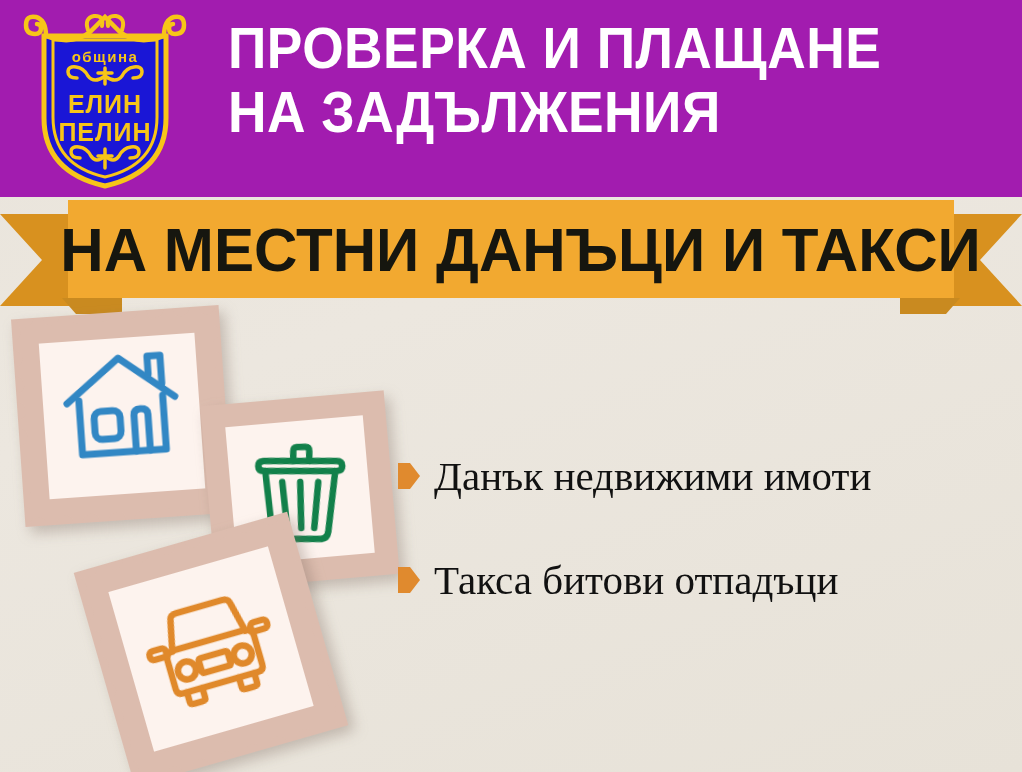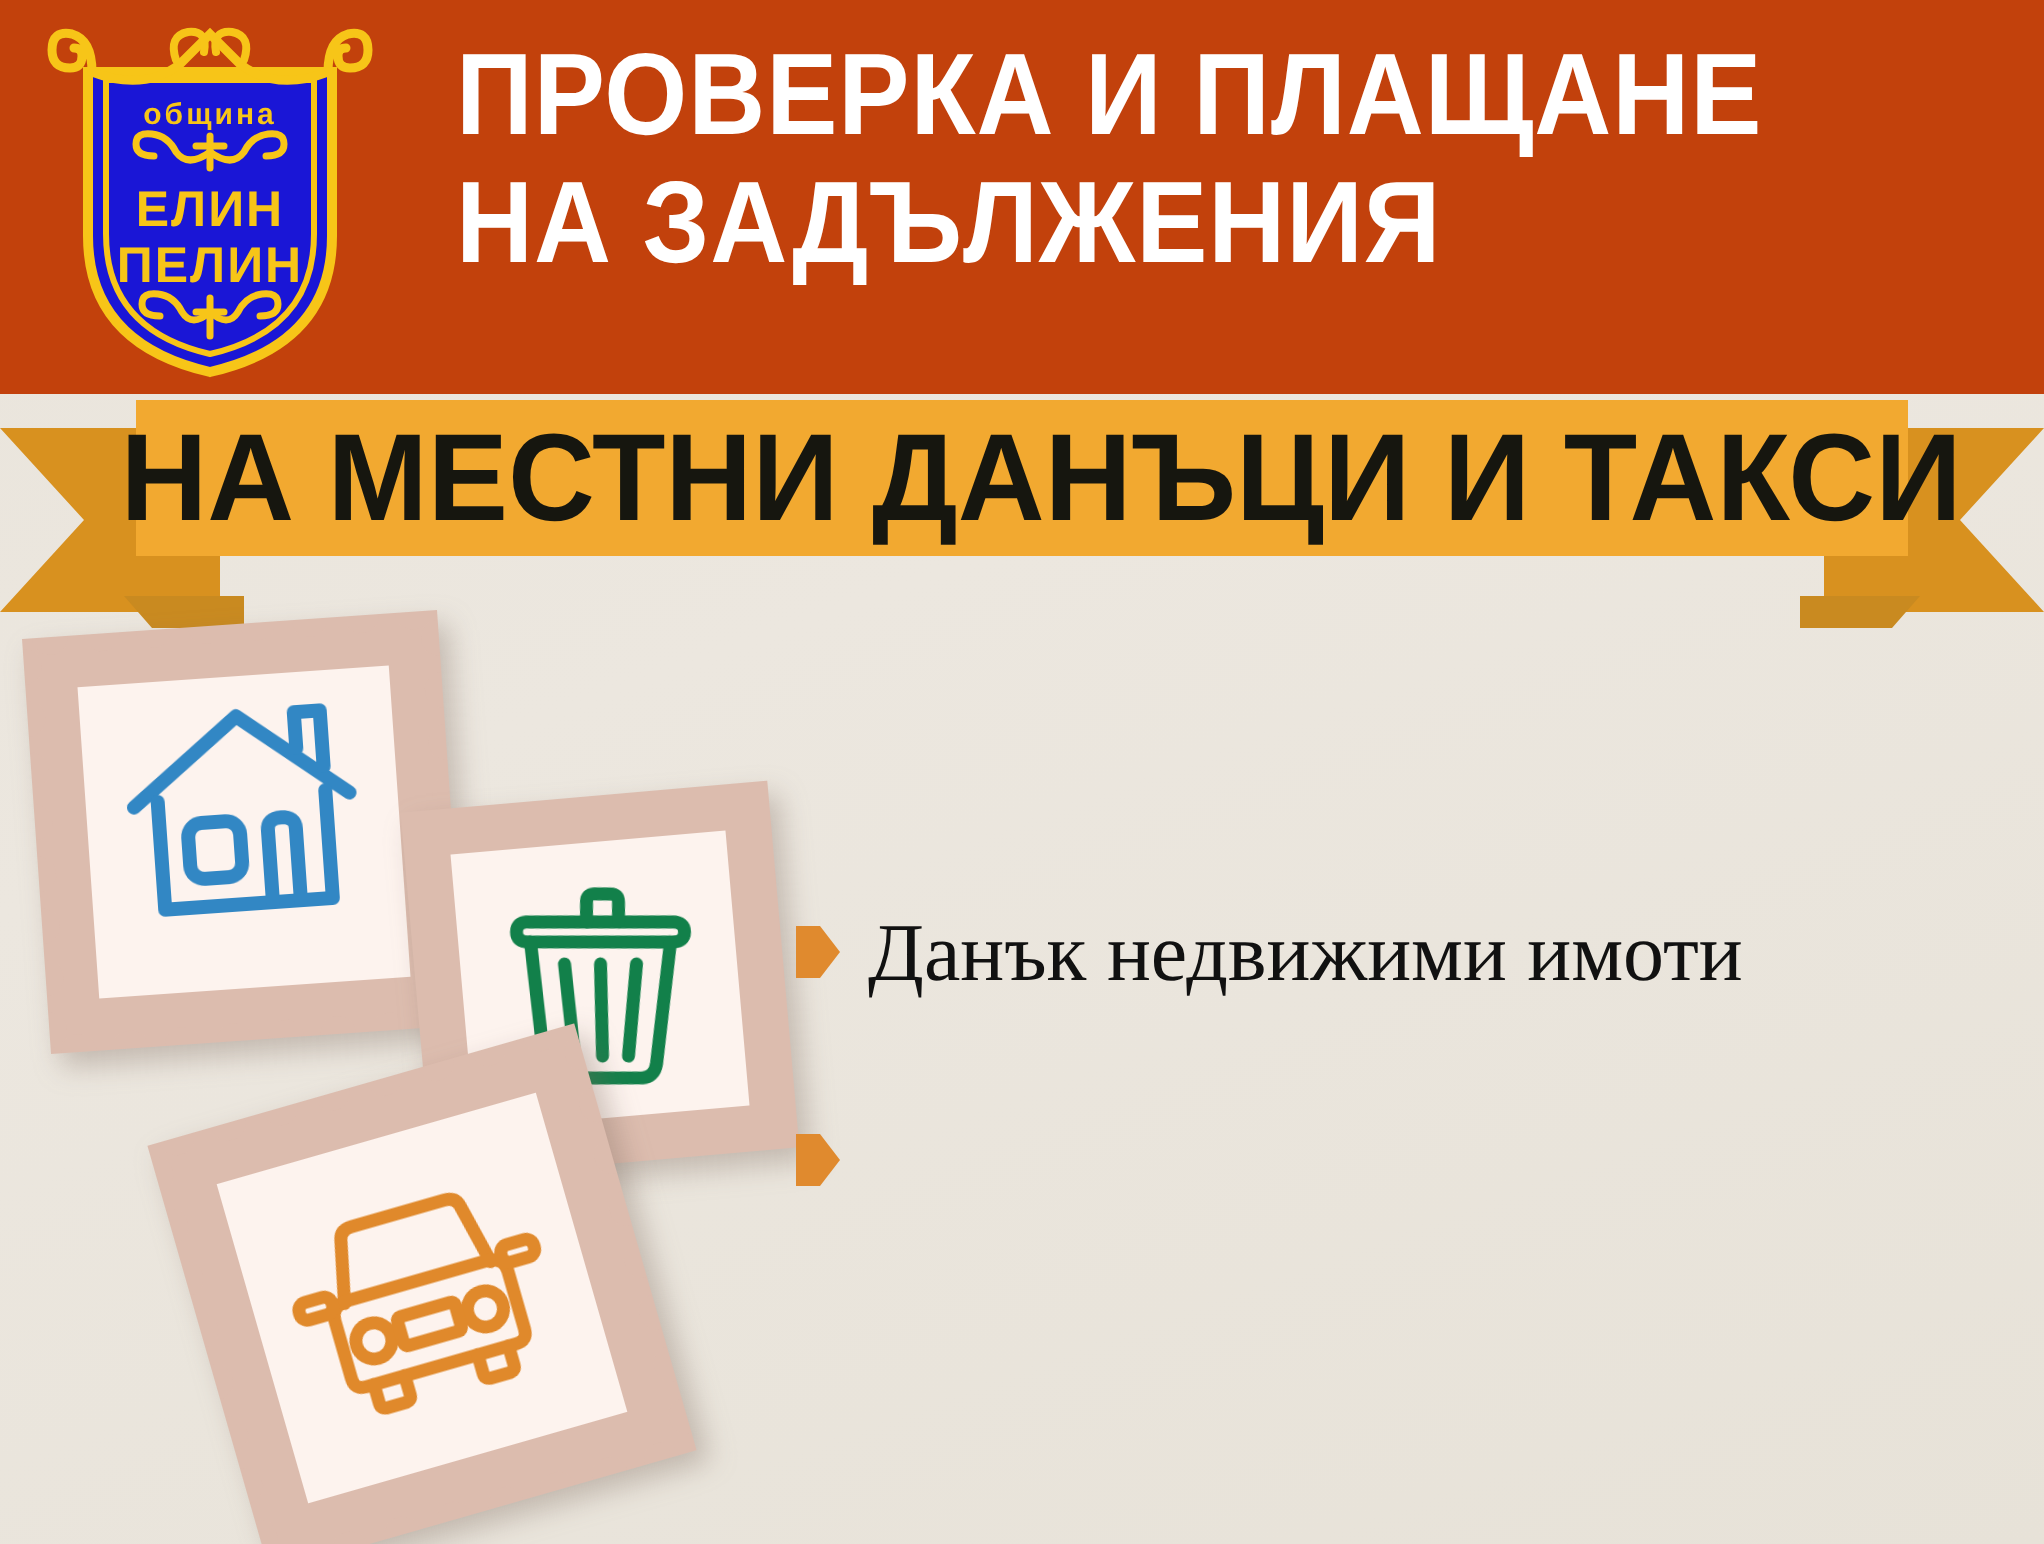--- a/index.html
+++ b/index.html
@@ -7,21 +7,21 @@
   body {
     font-family:"Liberation Sans", sans-serif;
     background:linear-gradient(160deg,#e9e4db 0%,#ece7df 40%,#e7e2d8 100%);
     overflow:hidden;
     position:relative;
   }
 
   
   #header {
     position:absolute; left:0; top:0; width:1022px; height:197px;
-    background:#c2410c;
+    background:#a21caf;
     display:flex; align-items:center;
   }
   #logo-wrap {
     position:absolute; left:22px; top:6px; width:166px; height:186px;
   }
   #title-block {
     position:absolute; left:196px; top:16px; width:800px;
     color:#ffffff;
   }
   .title-line {
@@ -52,21 +52,21 @@
     position:absolute; left:62px; top:102px; width:60px; height:16px;
     background:#c98a20;
     clip-path:polygon(0 0, 60px 0, 60px 16px, 14px 16px);
   }
   #ribbon-shadow-right {
     position:absolute; right:62px; top:102px; width:60px; height:16px;
     background:#c98a20;
     clip-path:polygon(0 0, 60px 0, 46px 16px, 0 16px);
   }
   #ribbon-main {
-    position:absolute; left:68px; top:4px; width:886px; height:78px;
+    position:absolute; left:68px; top:4px; width:886px; height:98px;
     background:#f2a930;
     display:flex; align-items:center; justify-content:center;padding-left:20px;
   }
   #ribbon-text {
     font-family:"Liberation Sans", sans-serif;
     font-weight:bold;
     font-size:62px;
     color:#16160f;
     letter-spacing:0px;
     transform:scaleX(0.97);
@@ -327,14 +327,15 @@
   </svg>
 </div>
 
 <div id="bullets">
   <div class="bullet-row">
     <span class="bullet-marker"></span>
     <span class="bullet-label">Данък недвижими имоти</span>
   </div>
   <div class="bullet-row">
     <span class="bullet-marker"></span>
+    <span class="bullet-label">Такса битови отпадъци</span>
   </div>
 </div>
 
 </body></html>

